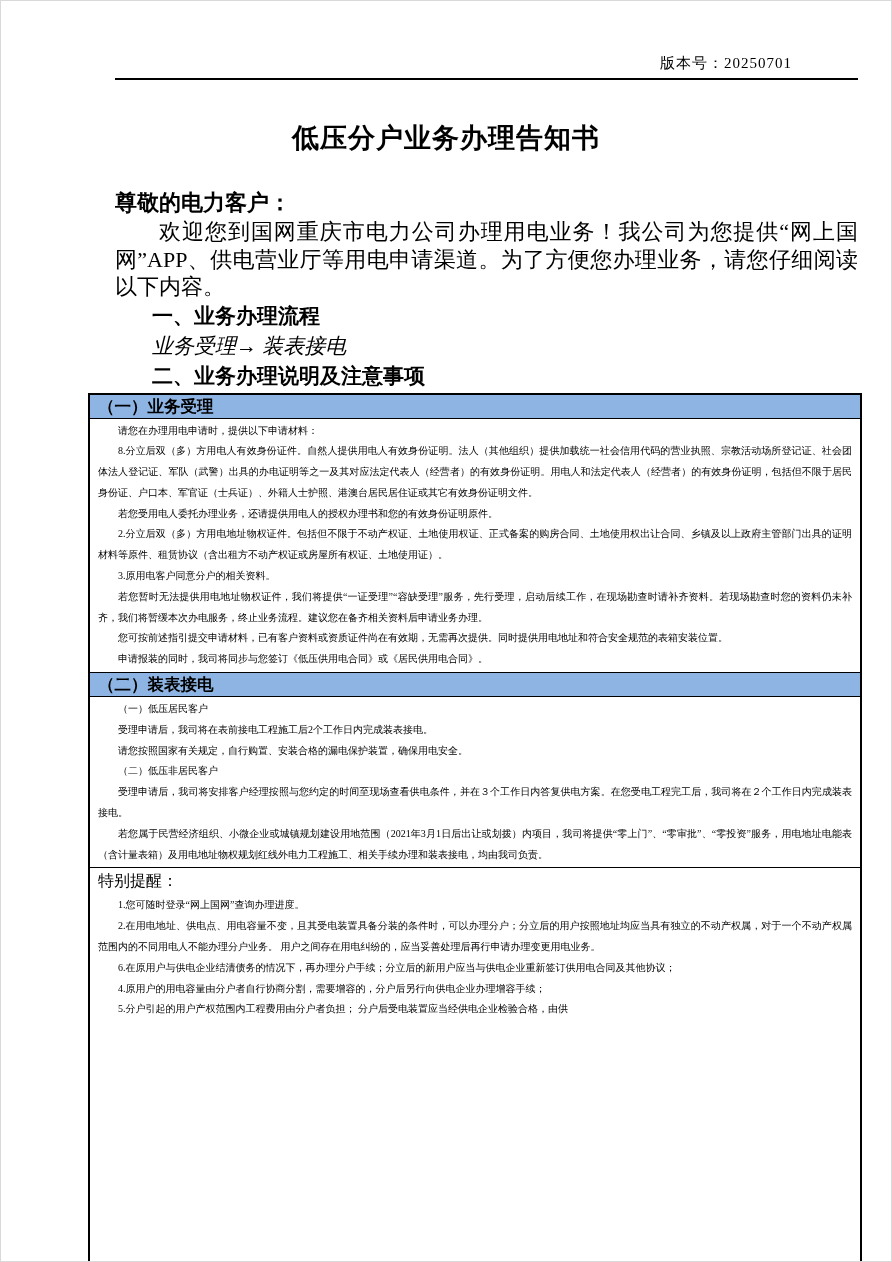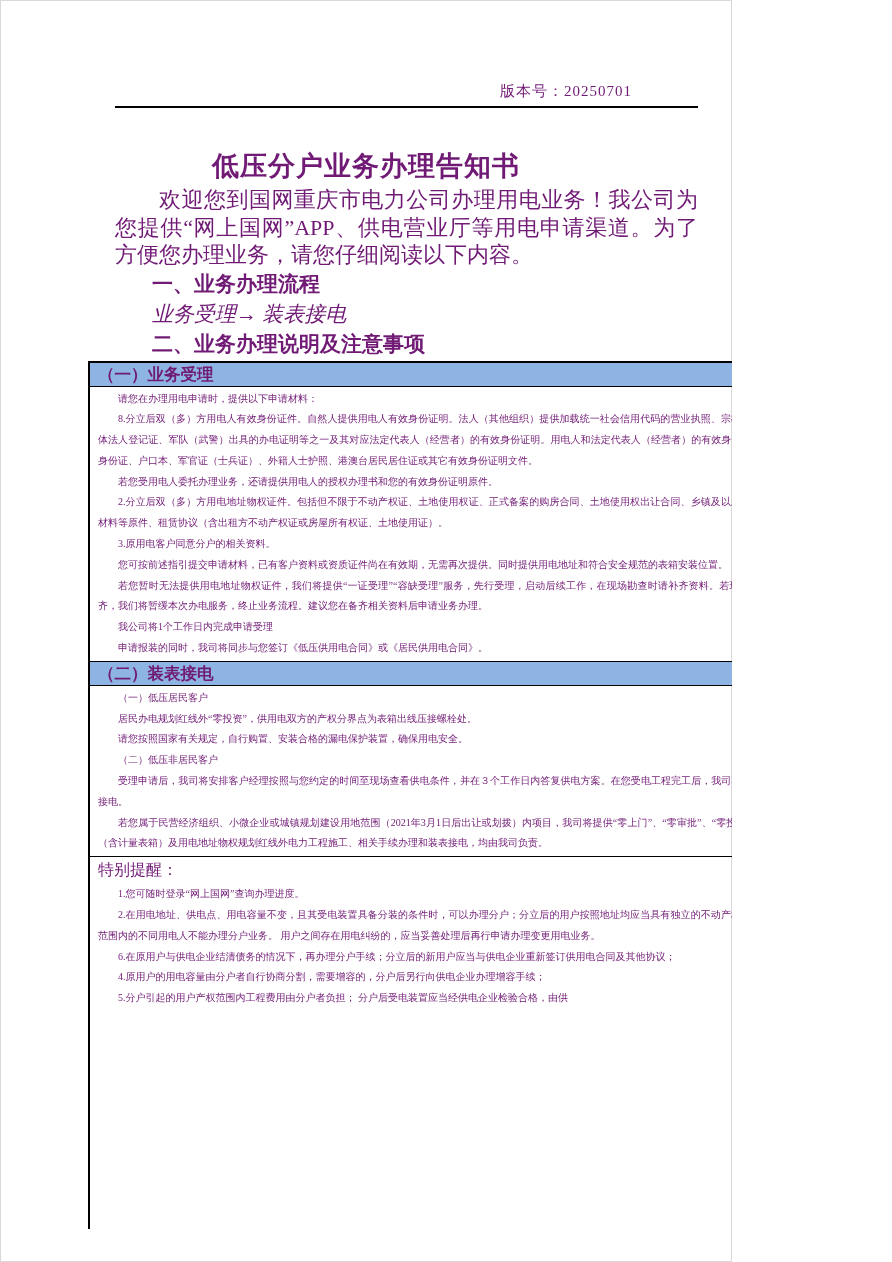--- a/index.html
+++ b/index.html
@@ -1,25 +1,25 @@
 <!DOCTYPE html>
 <html><head>
 <meta charset="utf-8">
 <style>
   * { box-sizing: border-box; }
   html, body { margin: 0; padding: 0; background: #ffffff; }
   .page {
-    width: 732px; height: 1262px;
+    width: 892px; height: 1262px;
     background: #ffffff;
     position: relative;
     overflow: hidden;
     font-family: "Liberation Serif", "DejaVu Serif", serif;
-    color: #701a75;
+    color: #000000;
     box-shadow: inset 0 0 0 1px #d9d9d9;
-    padding-top: 82px;
+    padding-top: 54px;
   }
   .doc-header { margin: 0 34px 0 115px; }
   .version-line {
     text-align: right;
     font-size: 15px;
     letter-spacing: 1px;
     padding-right: 66px;
     line-height: 18px;
   }
   .header-rule {
@@ -98,46 +98,46 @@
 
 <div class="page">
 
   <div class="doc-header">
     <div class="version-line">版本号：20250701</div>
     <hr class="header-rule">
   </div>
 
   <div class="doc-title">低压分户业务办理告知书</div>
 
+  <div class="salutation">尊敬的电力客户：</div>
 
   <p class="intro">欢迎您到国网重庆市电力公司办理用电业务！我公司为您提供“网上国网”APP、供电营业厅等用电申请渠道。为了方便您办理业务，请您仔细阅读以下内容。</p>
 
   <div class="sub-heading">一、业务办理流程</div>
   <div class="flow-text">业务受理→ 装表接电</div>
   <div class="sub-heading">二、业务办理说明及注意事项</div>
 
   <div class="notice-box">
 
     <div class="section-header">（一）业务受理</div>
     <div class="section-body">
       <p>请您在办理用电申请时，提供以下申请材料：</p>
       <p>8.分立后双（多）方用电人有效身份证件。自然人提供用电人有效身份证明。法人（其他组织）提供加载统一社会信用代码的营业执照、宗教活动场所登记证、社会团体法人登记证、军队（武警）出具的办电证明等之一及其对应法定代表人（经营者）的有效身份证明。用电人和法定代表人（经营者）的有效身份证明，包括但不限于居民身份证、户口本、军官证（士兵证）、外籍人士护照、港澳台居民居住证或其它有效身份证明文件。</p>
       <p>若您受用电人委托办理业务，还请提供用电人的授权办理书和您的有效身份证明原件。</p>
       <p>2.分立后双（多）方用电地址物权证件。包括但不限于不动产权证、土地使用权证、正式备案的购房合同、土地使用权出让合同、乡镇及以上政府主管部门出具的证明材料等原件、租赁协议（含出租方不动产权证或房屋所有权证、土地使用证）。</p>
       <p>3.原用电客户同意分户的相关资料。</p>
+      <p>若您暂时无法提供用电地址物权证件，我们将提供“一证受理”“容缺受理”服务，先行受理，启动后续工作，在现场勘查时请补齐资料。若现场勘查时您的资料仍未补齐，我们将暂缓本次办电服务，终止业务流程。建议您在备齐相关资料后申请业务办理。</p>
       <p>您可按前述指引提交申请材料，已有客户资料或资质证件尚在有效期，无需再次提供。同时提供用电地址和符合安全规范的表箱安装位置。</p>
-      <p>若您暂时无法提供用电地址物权证件，我们将提供“一证受理”“容缺受理”服务，先行受理，启动后续工作，在现场勘查时请补齐资料。若现场勘查时您的资料仍未补齐，我们将暂缓本次办电服务，终止业务流程。建议您在备齐相关资料后申请业务办理。</p>
-      <p>我公司将1个工作日内完成申请受理</p>
       <p>申请报装的同时，我司将同步与您签订《低压供用电合同》或《居民供用电合同》。</p>
     </div>
 
     <div class="section-header with-top">（二）装表接电</div>
     <div class="section-body">
       <p>（一）低压居民客户</p>
-      <p>居民办电规划红线外“零投资”，供用电双方的产权分界点为表箱出线压接螺栓处。</p>
+      <p>受理申请后，我司将在表前接电工程施工后2个工作日内完成装表接电。</p>
       <p>请您按照国家有关规定，自行购置、安装合格的漏电保护装置，确保用电安全。</p>
       <p>（二）低压非居民客户</p>
       <p>受理申请后，我司将安排客户经理按照与您约定的时间至现场查看供电条件，并在３个工作日内答复供电方案。在您受电工程完工后，我司将在２个工作日内完成装表接电。</p>
       <p>若您属于民营经济组织、小微企业或城镇规划建设用地范围（2021年3月1日后出让或划拨）内项目，我司将提供“零上门”、“零审批”、“零投资”服务，用电地址电能表（含计量表箱）及用电地址物权规划红线外电力工程施工、相关手续办理和装表接电，均由我司负责。</p>
     </div>
 
     <div class="special-header">特别提醒：</div>
     <div class="section-body">
       <p>1.您可随时登录“网上国网”查询办理进度。</p>
       <p>2.在用电地址、供电点、用电容量不变，且其受电装置具备分装的条件时，可以办理分户；分立后的用户按照地址均应当具有独立的不动产权属，对于一个不动产权属范围内的不同用电人不能办理分户业务。 用户之间存在用电纠纷的，应当妥善处理后再行申请办理变更用电业务。</p>

